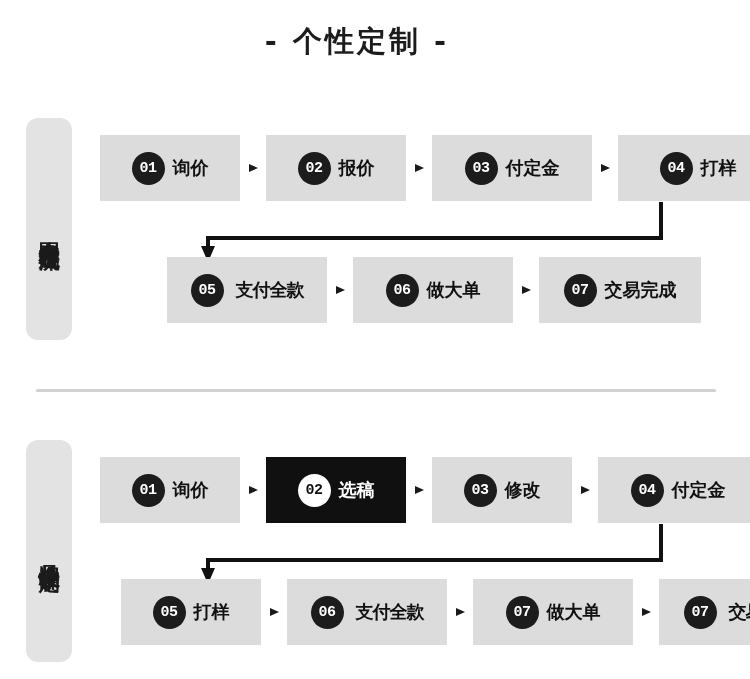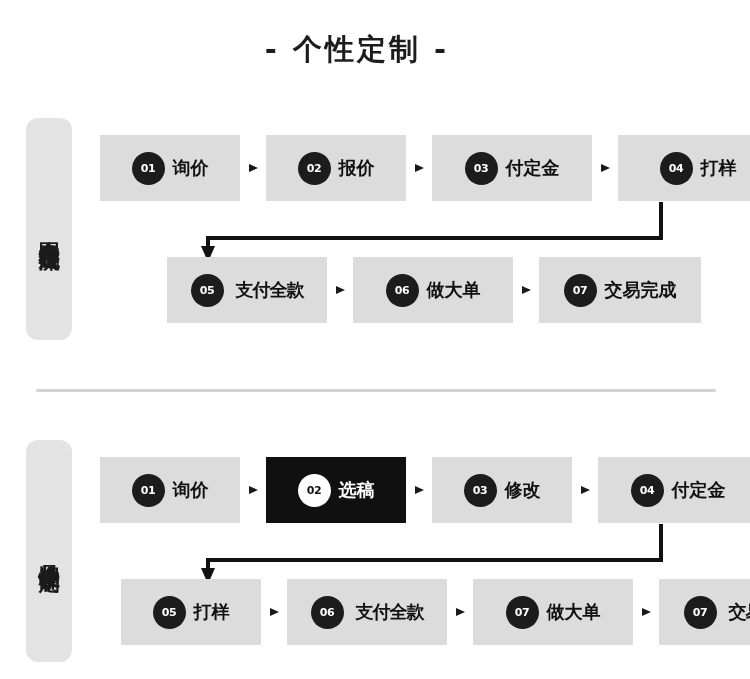--- a/index.html
+++ b/index.html
@@ -12,21 +12,21 @@
     height: 679px;
     position: relative;
     font-family: "DejaVu Sans", "Liberation Sans", sans-serif;
     overflow: hidden;
   }
 
   
   .page-title {
     position: absolute;
     left: 0;
-    top: 30px;
+    top: 22px;
     width: 714px;
     text-align: center;
     font-size: 29px;
     font-weight: bold;
     letter-spacing: 3px;
     color: #1c1c1c;
   }
 
   
   .divider {
@@ -102,26 +102,27 @@
     background: #101010;
   }
 
   .badge {
     width: 33px;
     height: 33px;
     min-width: 33px;
     border-radius: 50%;
     background: #1c1c1c;
     color: #ffffff;
-    font-size: 11px;
+    font-size: 15px;
     font-weight: bold;
     display: flex;
     align-items: center;
     justify-content: center;
     letter-spacing: -0.5px;
+    font-family: Liberation Mono, monospace;
   }
   .step.active .badge {
     background: #ffffff;
     color: #101010;
   }
 
   .step-label {
     margin-left: 8px;
     font-size: 18px;
     font-weight: bold;

